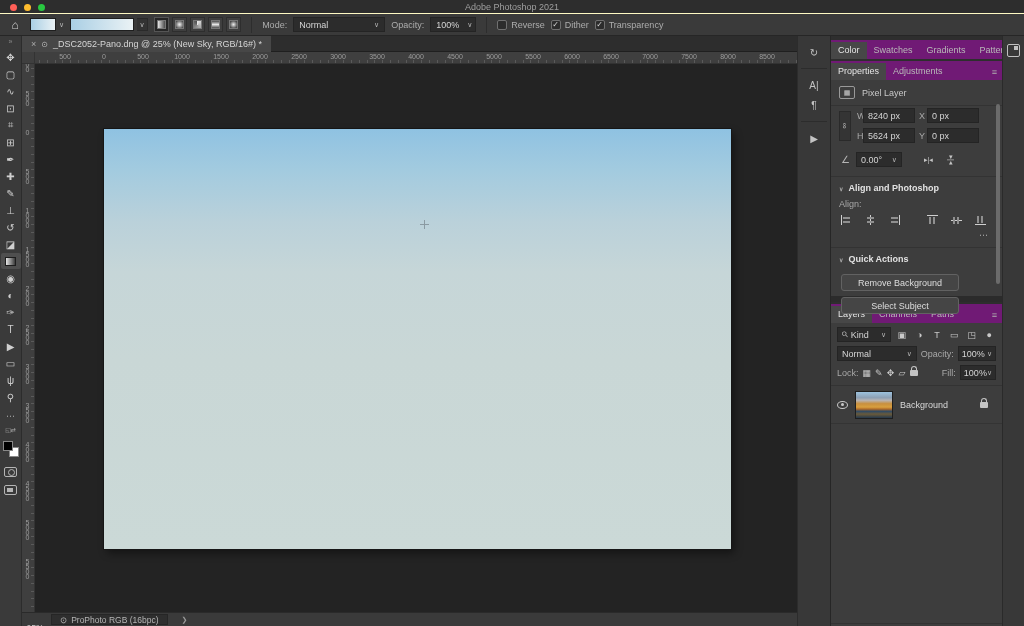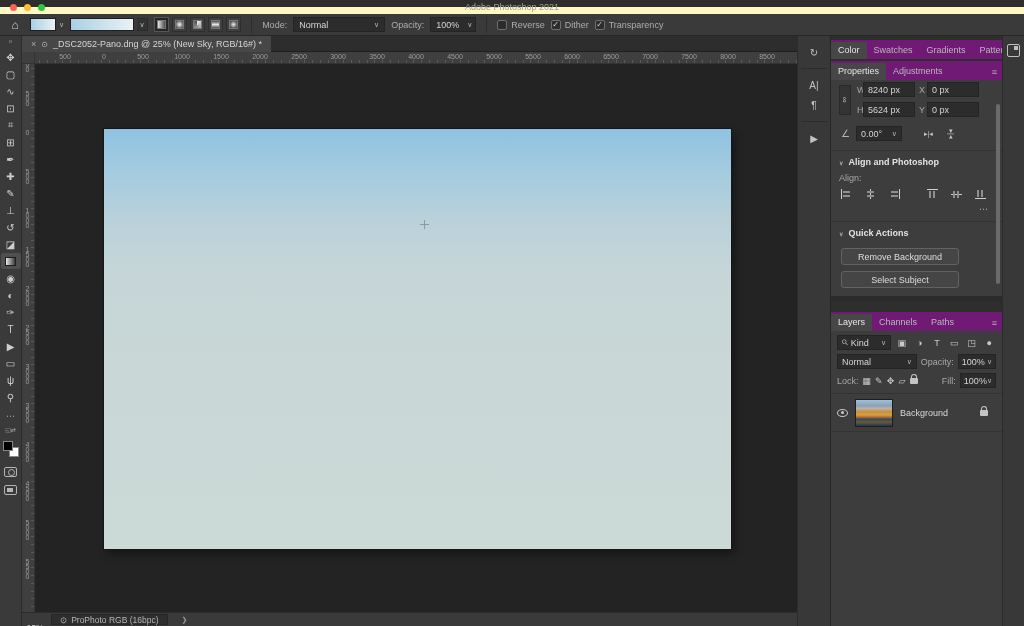--- a/index.html
+++ b/index.html
@@ -1,20 +1,20 @@
 <!DOCTYPE html>
 <html><head>
 <meta charset="utf-8">
 <style>
   * { margin:0; padding:0; box-sizing:border-box; font-family:"Liberation Sans", sans-serif; }
   html,body { width:1024px; height:626px; overflow:hidden; background:#232323; }
   .app { position:relative; width:1024px; height:626px; background:#383838; font-size:9px; color:#c8c8c8; }
 
   
-  .titlebar { position:absolute; left:0; top:0; width:1024px; height:14px; background:#2d2d2d; border-bottom:7px solid #fef9c3; }
+  .titlebar { position:absolute; left:0; top:0; width:1024px; height:14px; background:#2d2d2d; border-bottom:1px solid #fef9c3; }
   .tl { position:absolute; top:4px; width:7px; height:7px; border-radius:50%; }
   .title-text { position:absolute; width:100%; text-align:center; top:2px; font-size:9px; color:#9f9f9f; }
 
   
   .optionsbar { position:absolute; left:0; top:14px; width:1024px; height:22px; background:#3a3a3a; border-bottom:1px solid #262626; display:flex; align-items:center; gap:6px; padding:0 6px; }
   .ob-home { font-size:12px; color:#d0d0d0; width:18px; text-align:center; }
   .ob-group { display:flex; align-items:center; gap:3px; }
   .grad-swatch { width:26px; height:13px; border:1px solid #1f1f1f; background:linear-gradient(90deg,#aacfe4,#eaf2f5); }
   .grad-swatch.wide { width:64px; }
   .chev { font-size:7px; color:#b5b5b5; }
@@ -334,20 +334,24 @@
       <span class="pmenu">≡</span>
     </div>
 
     <div class="tabstrip" style="margin-top:2px">
       <span class="ptab active">Properties</span>
       <span class="ptab">Adjustments</span>
       <span class="pmenu">≡</span>
     </div>
 
     <div class="pbody prop-body">
+      <div class="pixel-layer-row">
+        <span class="pl-icon">▦</span>
+        <span>Pixel Layer</span>
+      </div>
       <div class="tf-grid">
         <span class="tf-link">
             <span>∞</span>
           </span>
         <span class="tf-lab">W</span>
         <span class="tf-field">8240 px</span>
         <span class="tf-lab">X</span>
         <span class="tf-field">0 px</span>
         <span class="tf-lab">H</span>
         <span class="tf-field">5624 px</span>
@@ -383,21 +387,21 @@
       <div class="pdiv"></div>
       <div class="sec-head">
         <span class="chev">∨</span>
         <span>Quick Actions</span>
       </div>
       <div class="qa-btn">Remove Background</div>
       <div class="qa-btn">Select Subject</div>
       <div class="pscroll"></div>
     </div>
 
-    <div class="tabstrip" style="margin-top:10px">
+    <div class="tabstrip" style="margin-top:2px">
       <span class="ptab active">Layers</span>
       <span class="ptab">Channels</span>
       <span class="ptab">Paths</span>
       <span class="pmenu">≡</span>
     </div>
 
     <div class="pbody layers-panel">
       <div class="lp-row">
         <span class="kind-select">
           <span class="srch">⚲</span>

